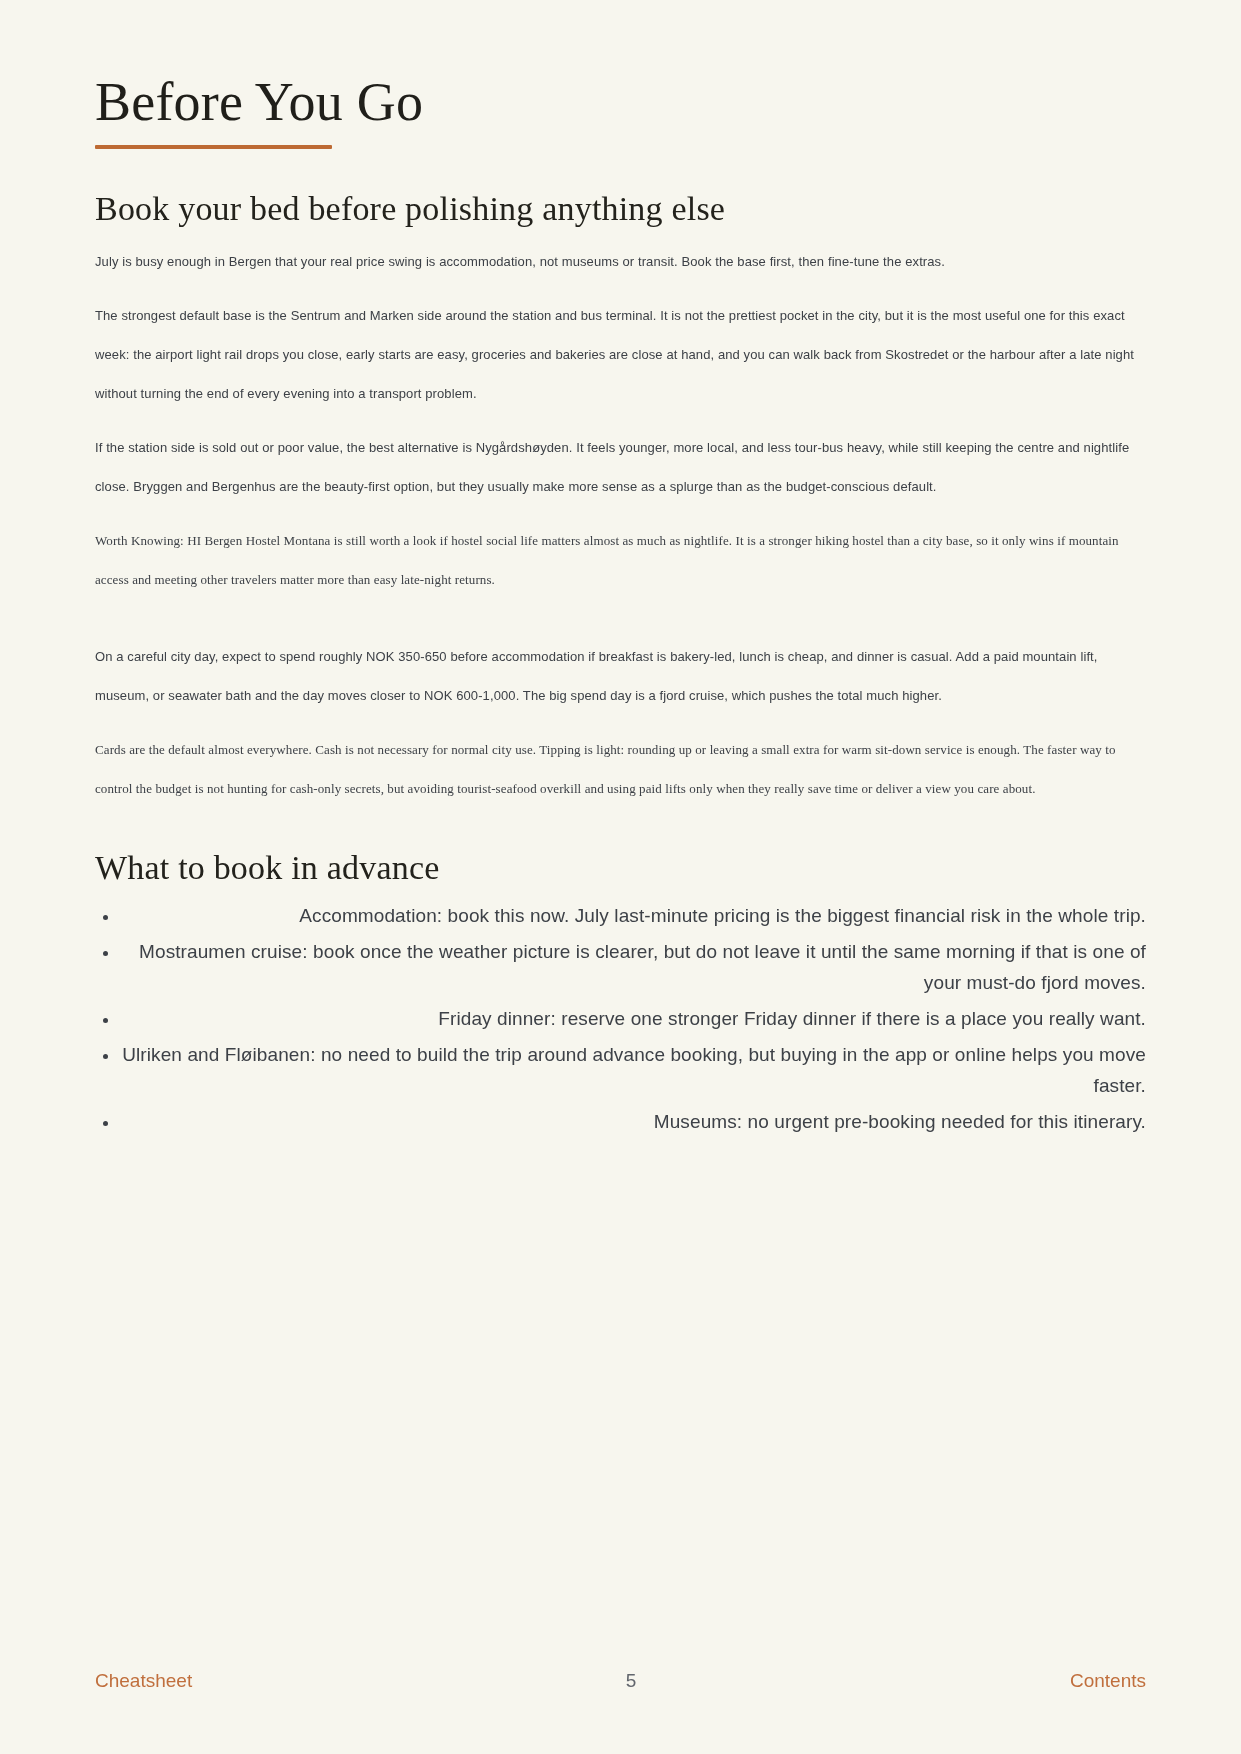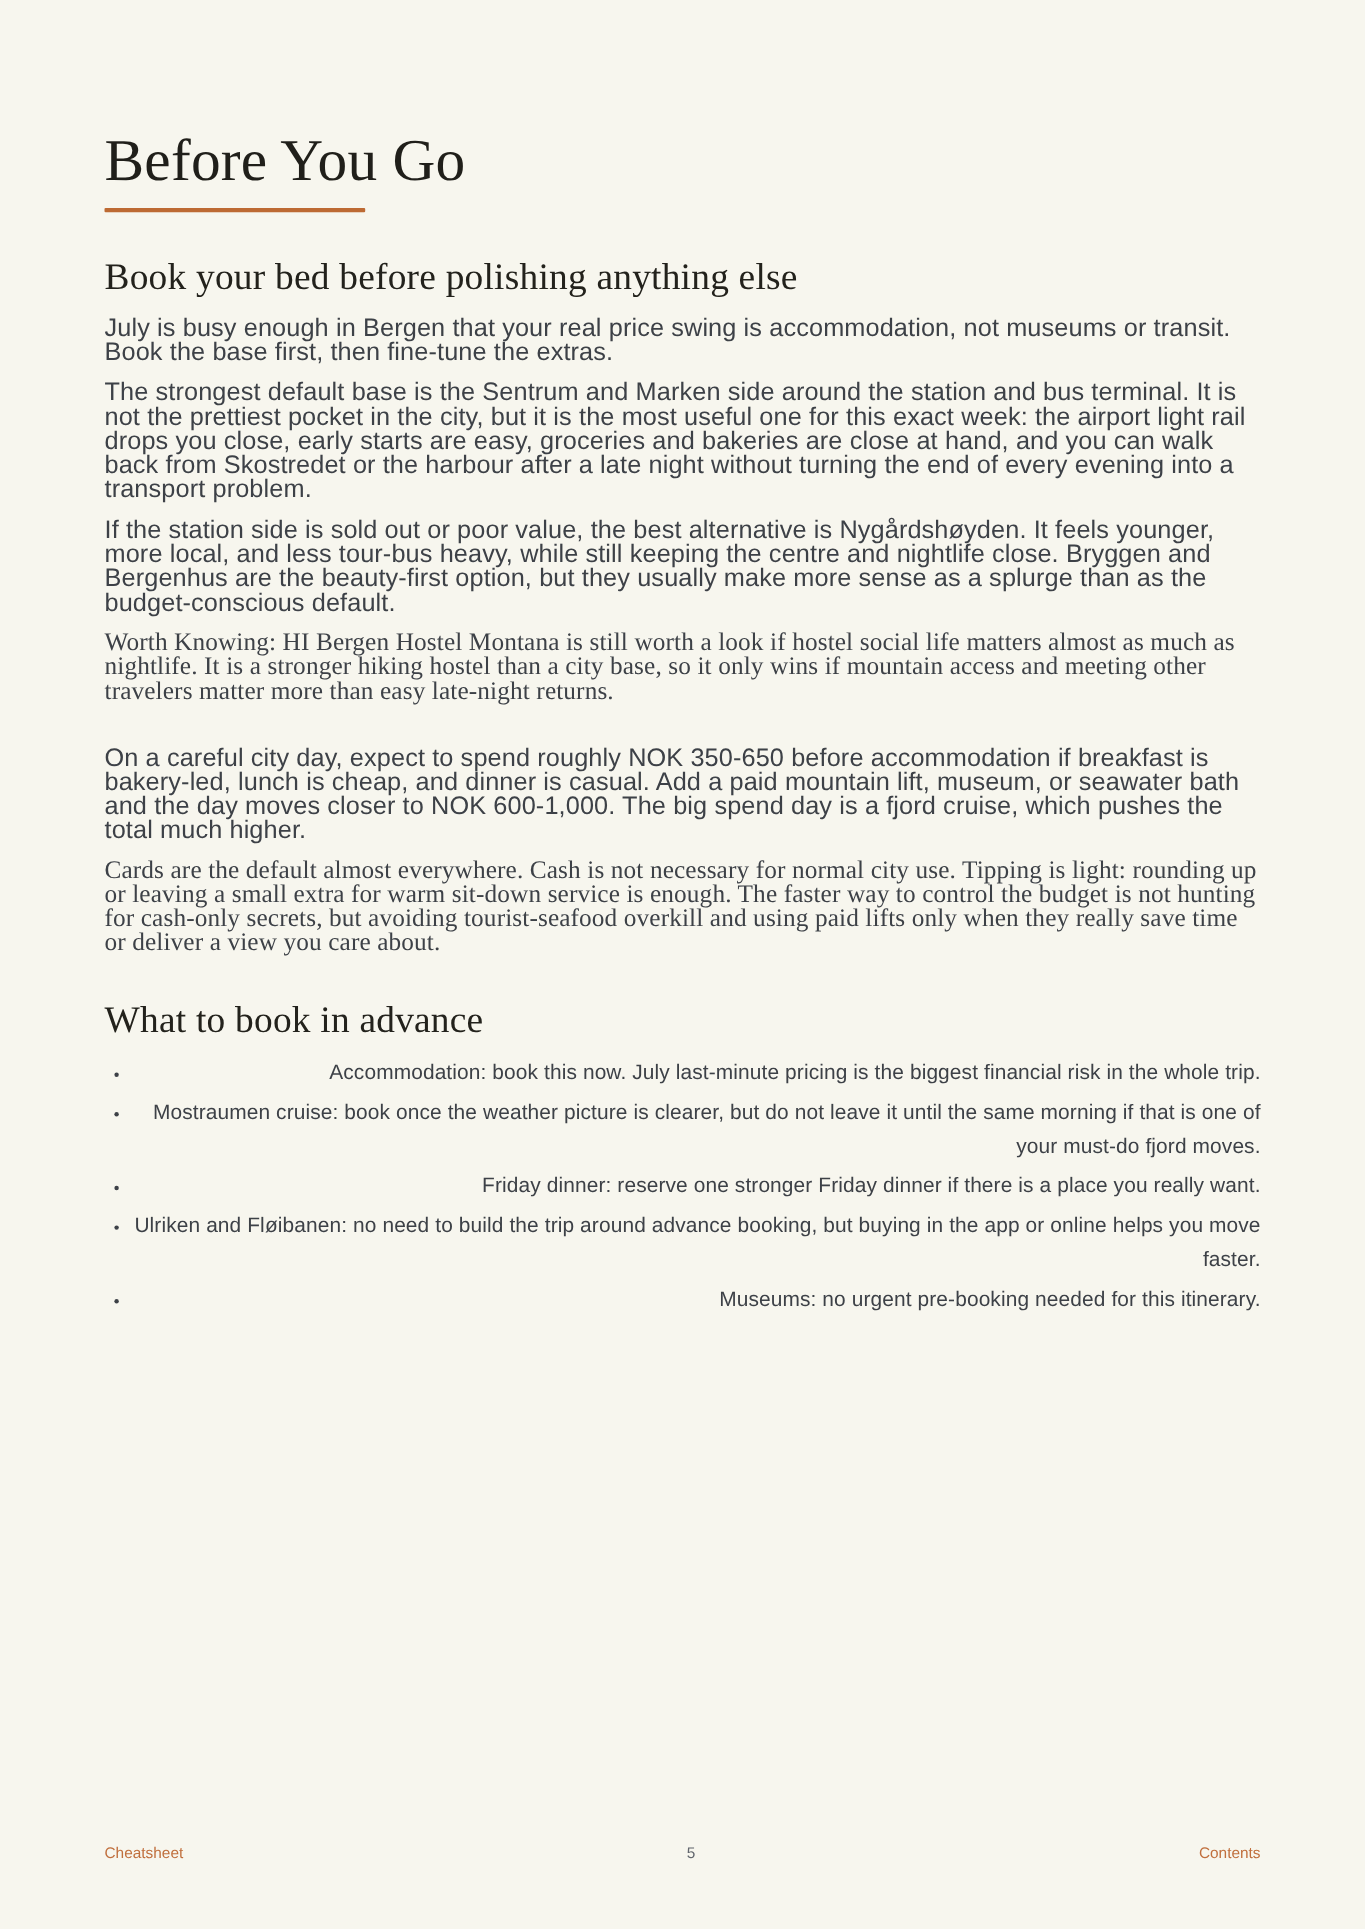--- a/index.html
+++ b/index.html
@@ -6,21 +6,21 @@
   html, body { width: 1241px; height: 1754px; }
   body {
     background: #f7f6ee;
     font-family: "Liberation Sans", sans-serif;
     position: relative;
     overflow: hidden;
   }
   .page {
     position: absolute;
     inset: 0;
-    padding: 116px 95px 0 95px;
+    padding: 72px 95px 0 95px;
   }
   h1.doc-title {
     font-family: "Liberation Serif", "DejaVu Serif", serif;
     font-weight: 500;
     font-size: 54px;
     line-height: 1.12;
     color: #201f1a;
     letter-spacing: 0.2px;
   }
   .title-rule {
@@ -34,22 +34,22 @@
   h2.section-heading {
     font-family: "Liberation Serif", "DejaVu Serif", serif;
     font-weight: 500;
     font-size: 34px;
     line-height: 1.3;
     color: #23221c;
     margin-bottom: 10px;
     letter-spacing: 0.2px;
   }
   p.body-par {
-    font-size: 23px;
-    line-height: 22px;
+    font-size: 13px;
+    line-height: 39px;
     color: #3d4147;
     margin-bottom: 15px;
     letter-spacing: 0.1px;
   }
   p.body-par:last-child { margin-bottom: 0; font-family: Liberation Serif, serif; }
   ul.advance-list {
     margin-top: 4px;
     padding-left: 24px;
     list-style: disc outside;
   }
@@ -64,21 +64,21 @@
   }
   ul.advance-list li::marker { color: #3d4147; font-size: 15px; }
   footer.doc-footer {
     position: absolute;
     left: 95px;
     right: 95px;
     bottom: 62px;
     display: flex;
     align-items: center;
     justify-content: space-between;
-    font-size: 14px;
+    font-size: 19px;
   }
   .footer-link {
     color: #c06f3d;
     text-decoration: none;
     cursor: pointer;
   }
   .footer-page-num { color: #62666d; }
 </style>
 </head>
 <body>

